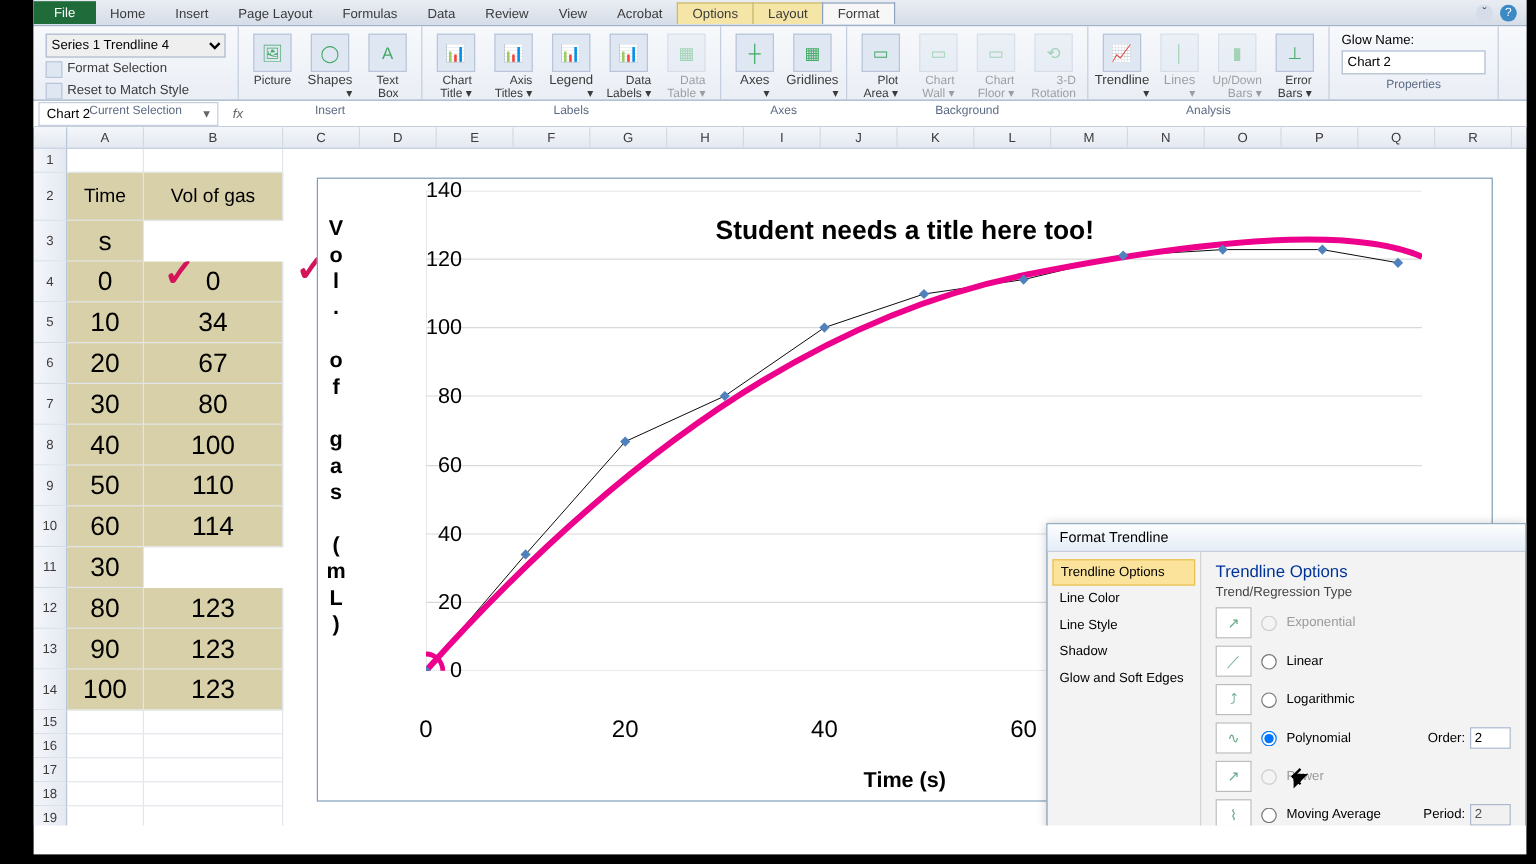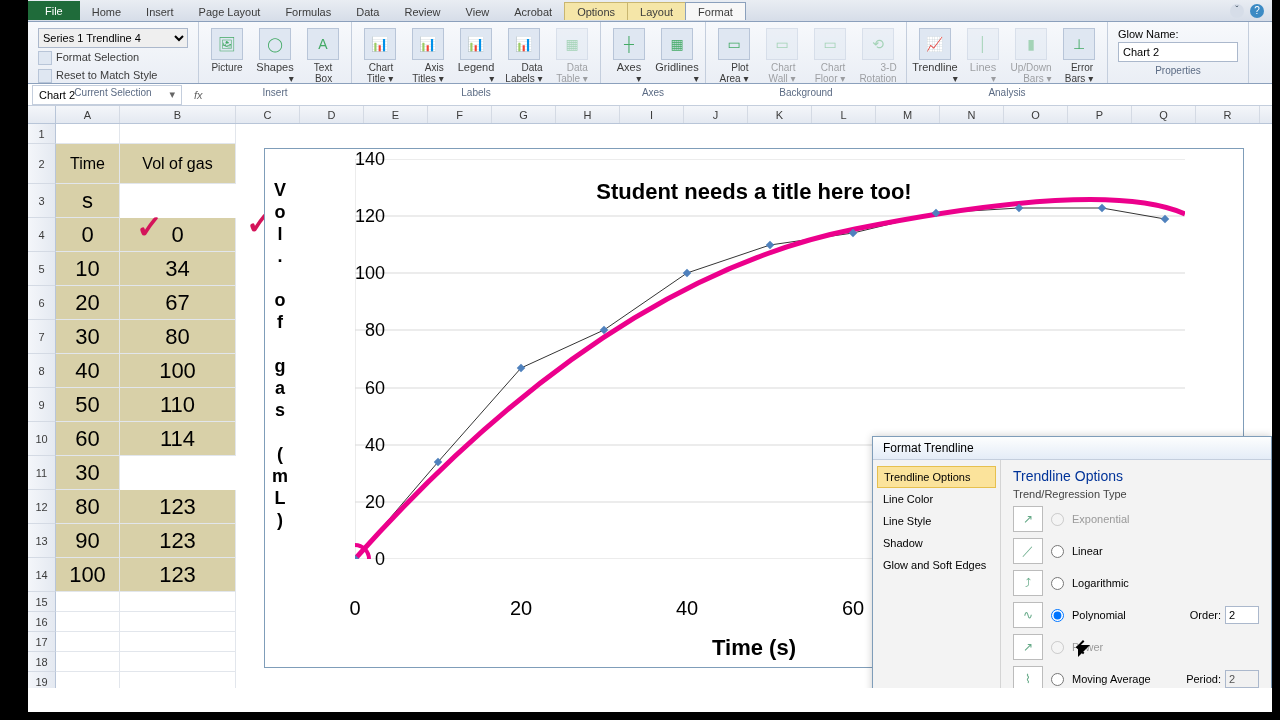--- a/index.html
+++ b/index.html
@@ -52,21 +52,21 @@
 .row.hdr .cell{font-size:16px;font-weight:400}
 .check{position:absolute;color:#d4145a;font-size:32px;font-weight:bold;pointer-events:none}
 
 
 .cA{width:64px}.cB{width:116px}.cC,.cD,.cE,.cF,.cG,.cH,.cI,.cJ,.cK,.cL,.cM,.cN,.cO,.cP,.cQ,.cR{width:64px}
 
 
 .chartobj{position:absolute;left:236px;top:42px;width:980px;height:520px;background:#fff;border:1px solid #7f9db9}
 .chart-title{position:absolute;left:0;right:0;top:30px;text-align:center;font-size:22px;font-weight:bold;color:#000}
 .ylab{position:absolute;left:6px;top:30px;width:18px;font-size:18px;font-weight:bold;color:#000;text-align:center;line-height:22px}
-.xlab{position:absolute;left:0;right:0;bottom:6px;text-align:center;font-size:22px;font-weight:bold}
+.xlab{position:absolute;left:0;right:0;bottom:6px;text-align:center;font-size:18px;font-weight:bold}
 .axis-y{position:absolute;left:86px;top:10px;height:400px;width:40px}
 .ytick{position:absolute;right:6px;font-size:18px;color:#000;transform:translateY(-50%)}
 .axis-x{position:absolute;left:90px;bottom:46px;height:24px}
 .xtick{position:absolute;font-size:20px;color:#000;transform:translateX(-50%)}
 svg.plotarea{position:absolute;left:90px;top:10px;width:830px;height:400px}
 .grid line{stroke:#d9d9d9;stroke-width:1}
 .series-pt{fill:#4f81bd}
 .trend{stroke:#ec008c;stroke-width:5;fill:none}
 .thin{stroke:#000;stroke-width:.8;fill:none}
 .origin-ring{fill:none;stroke:#ec008c;stroke-width:4}

